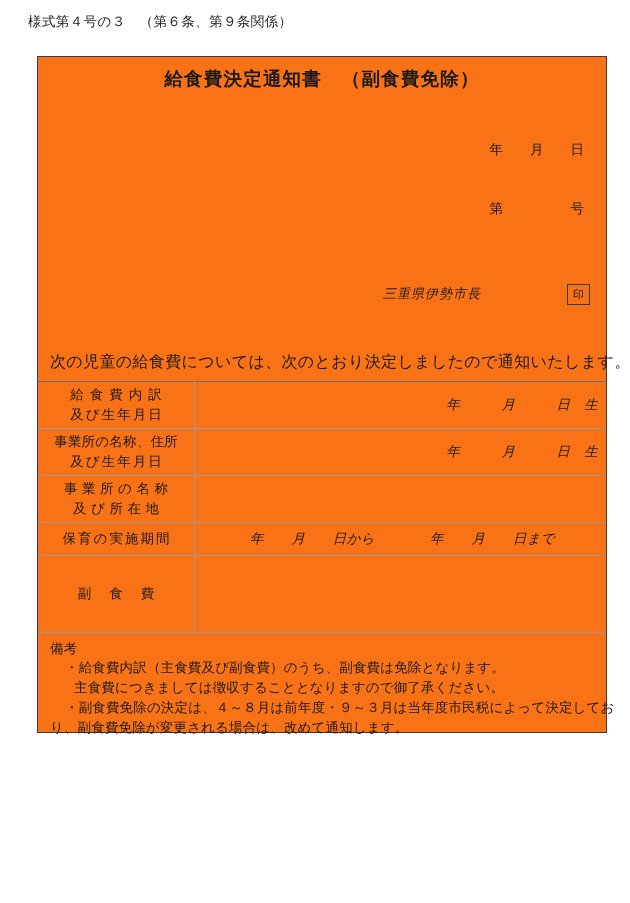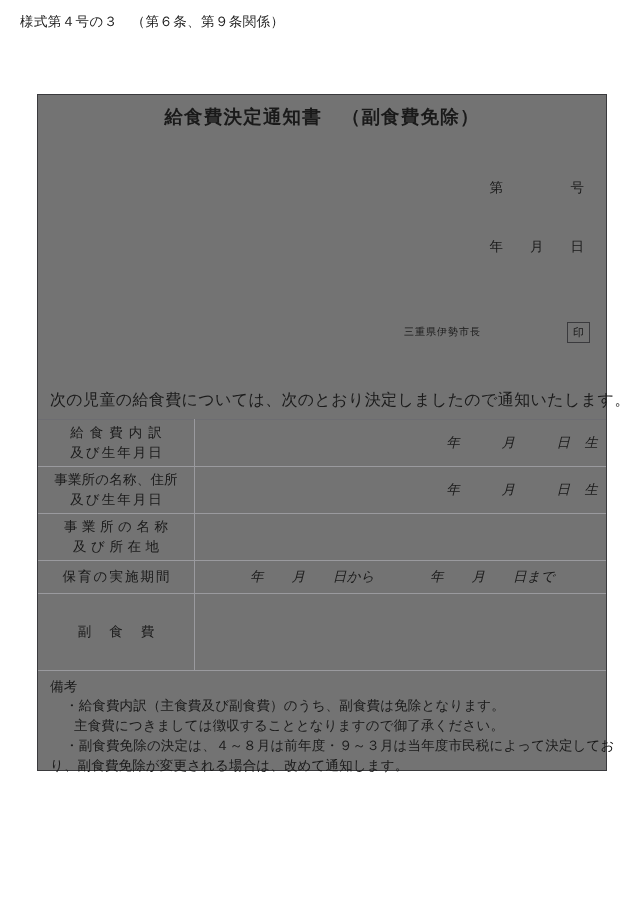--- a/index.html
+++ b/index.html
@@ -12,38 +12,37 @@
     height: 903px;
     position: relative;
     font-family: "Liberation Serif", "DejaVu Serif", serif;
     color: #1a1a1a;
     -webkit-font-smoothing: antialiased;
   }
 
   
   .form-no {
     position: absolute;
-    left: 20px;
+    left: 28px;
     top: 13px;
     font-size: 13.5px;
     letter-spacing: 0.4px;
     white-space: nowrap;
   }
 
   
   .frame {
     position: absolute;
     left: 37px;
     top: 56px;
     width: 570px;
     height: 677px;
     border: 1.6px solid #3a3a3d;
     box-sizing: border-box;
-    background: #737373;
-    margin-top: 38px;
+    background: #f97316;
   }
 
   
   .doc-title {
     margin-top: 9px;
     text-align: center;
     font-family: "DejaVu Sans", "Liberation Sans", sans-serif;
     font-weight: bold;
     font-size: 18.5px;
     letter-spacing: 1.2px;
@@ -62,23 +61,24 @@
 
   
   .issuer-row {
     margin-top: 26px;
     padding-right: 16px;
     display: flex;
     justify-content: flex-end;
     align-items: center;
   }
   .issuer-name {
-    font-size: 10px;
+    font-size: 13px;
     letter-spacing: 1px;
     white-space: nowrap;
+    font-style: italic;
   }
   .seal-box {
     width: 23px;
     height: 21px;
     margin-left: 86px;
     border: 1.2px solid #3a3a3d;
     box-sizing: border-box;
     font-size: 11px;
     line-height: 19px;
     text-align: center;
@@ -163,22 +163,22 @@
 </head>
 <body>
 
 <div class="form-no">様式第４号の３　（第６条、第９条関係）</div>
 
 <div class="frame">
 
   <div class="doc-title">給食費決定通知書　（副食費免除）</div>
 
   <div class="numblock">
+    <span class="line">年　　月　　日</span>
     <span class="line">第　　　　　号</span>
-    <span class="line">年　　月　　日</span>
   </div>
 
   <div class="issuer-row">
     <span class="issuer-name">三重県伊勢市長</span>
     <span class="seal-box">印</span>
   </div>
 
   <div class="intro">次の児童の給食費については、次のとおり決定しましたので通知いたします。</div>
 
   <table class="main-table">

